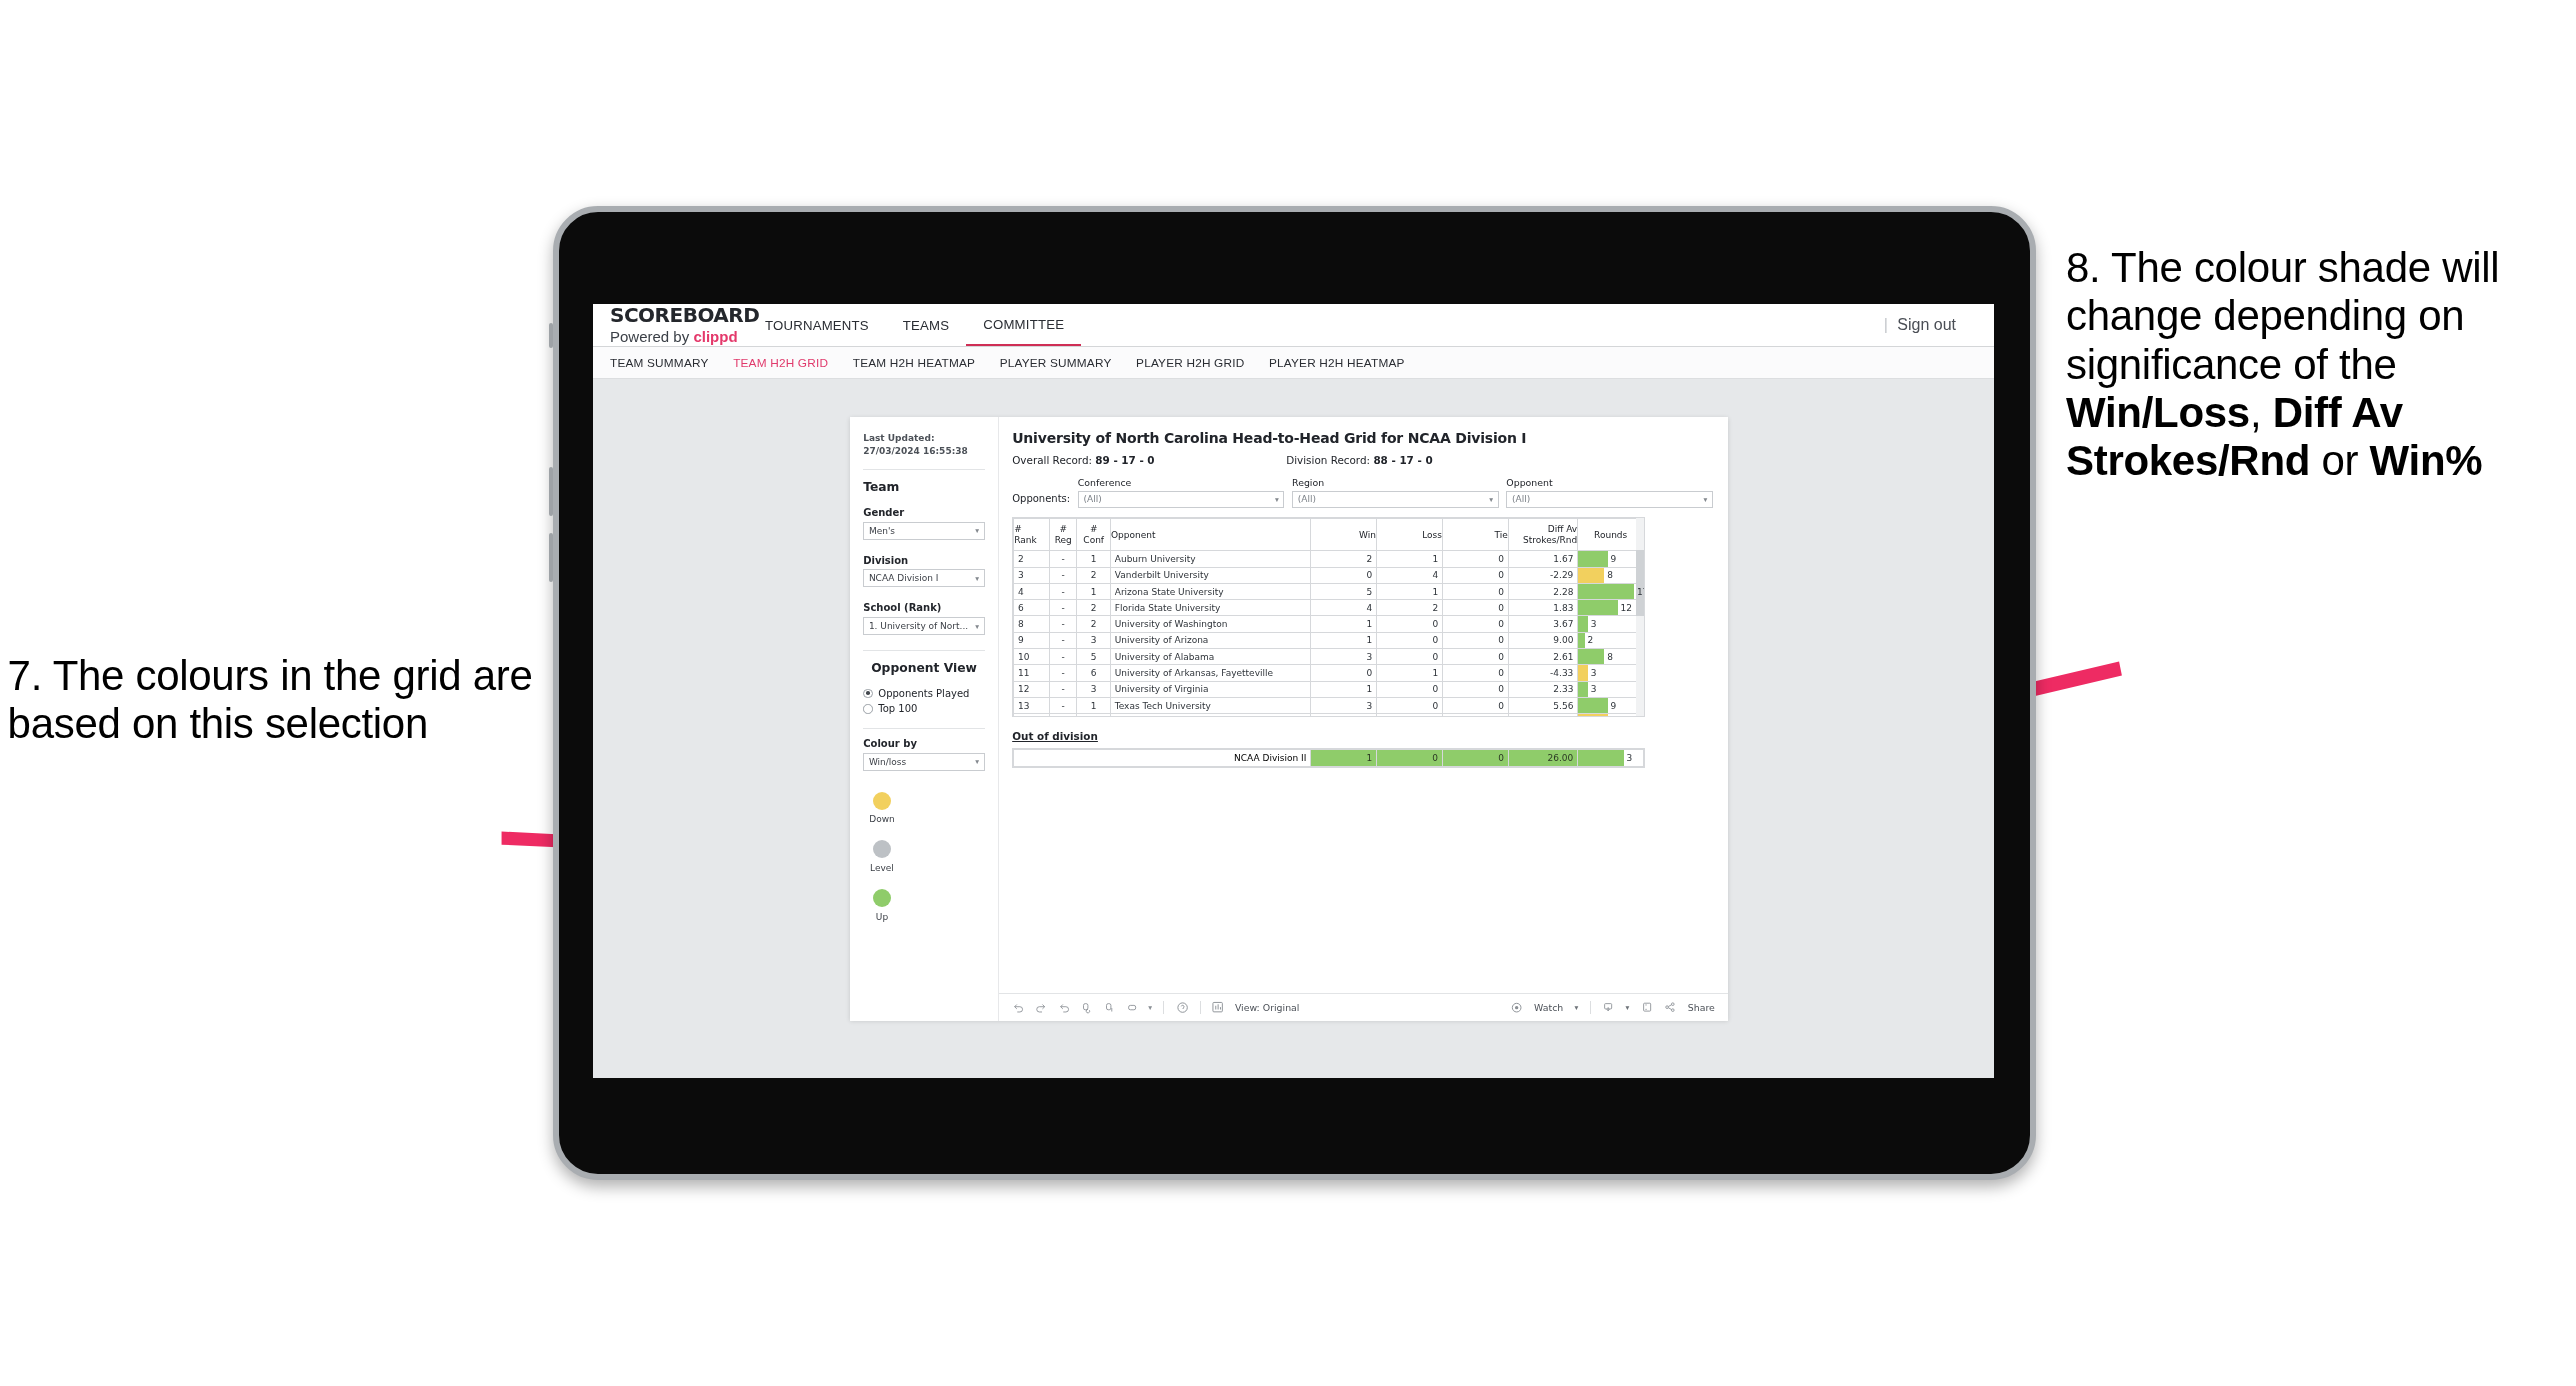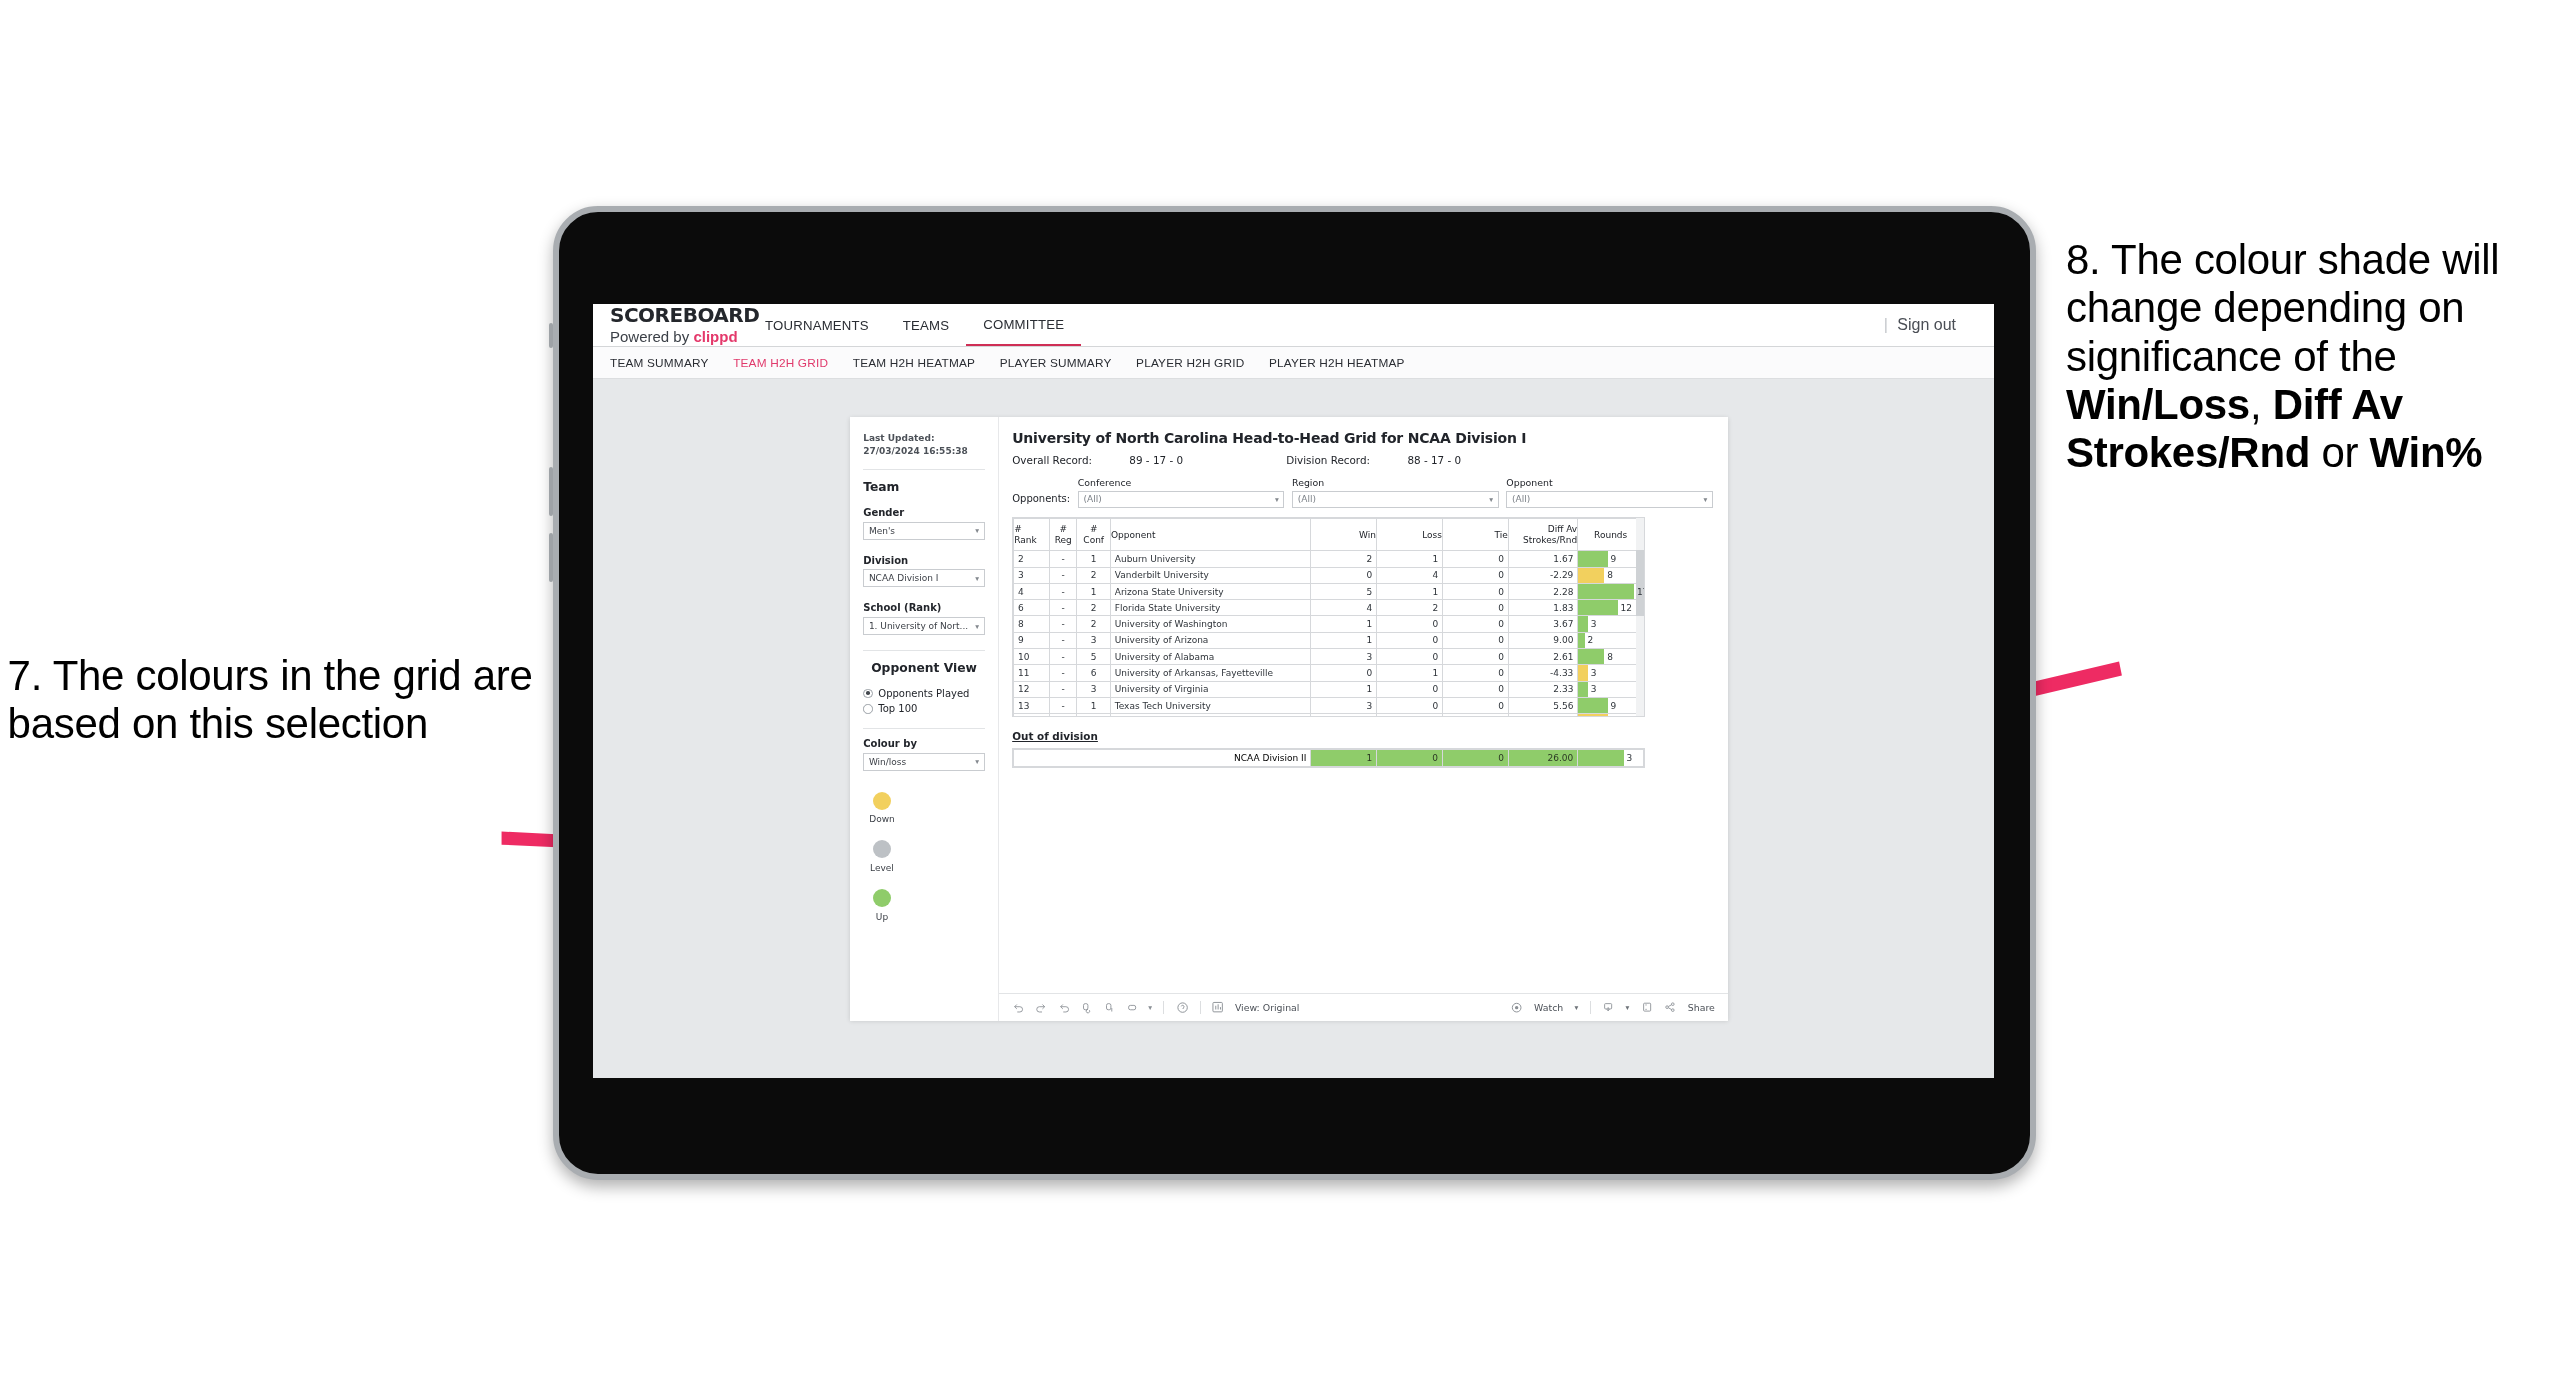--- a/index.html
+++ b/index.html
@@ -14,21 +14,21 @@
   
   .annot {
     position: absolute;
     color: #000;
     font-size: 42px;
     line-height: 1.14;
     font-family: "Liberation Sans", sans-serif;
     letter-spacing: -0.3px;
   }
   .annot-left  { left: 7.6px;  top: 652px;  width: 529px; }
-  .annot-right { left: 2066px; top: 236px; width: 510px; font-size: 42px; line-height: 1.15; }
+  .annot-right { left: 2066px; top: 244px; width: 510px; font-size: 42px; line-height: 1.15; }
   .annot b { font-weight: bold; }
 
   
   .arrow { position: absolute; }
 
   
   .tablet {
     position: absolute;
     left: 553px; top: 206px;
     width: 1483px; height: 974px;
@@ -139,21 +139,21 @@
   .legend { display:flex; gap: 16px; margin-top: 21px; padding-left: 3.8px; flex-direction: column; }
   .legend-item { text-align:center; width: 30px; }
   .dot { width: 18px; height:18px; border-radius:50%; margin: 0 auto 4.7px; }
   .legend-label { font-size: 9px; color:#3b3f46; }
 
   
   .main { flex:1; padding: 13.2px 15px 0 13.2px; position:relative; min-width:0; }
   .title { font-size: 14px; color:#21242a; font-weight:bold; letter-spacing:-0.2px; }
   .records { display:flex; margin-top: 7.6px; font-size: 10.4px; color:#21242a; }
   .records .rec1 { width: 274px; }
-  .records b { font-weight:normal;margin-left:34px; }
+  .records b { font-weight:bold; }
 
   .filters { display:flex; align-items:flex-end; margin-top: 11.3px; gap: 7.6px; }
   .filters .lbl-opp { font-size: 10px; color:#22252b; padding-bottom: 3.8px; width: 59px; }
   .fbox { width: 212px; }
   .fbox .fl { font-size: 9.4px; color:#22252b; margin-bottom: 2.8px; }
   .fsel {
     height: 17px; border:0.9px solid #c9ccd0; background:#fff;
     font-size: 9px; color:#7b8087; display:flex; align-items:center;
     padding: 0 4.7px; position:relative;
   }

